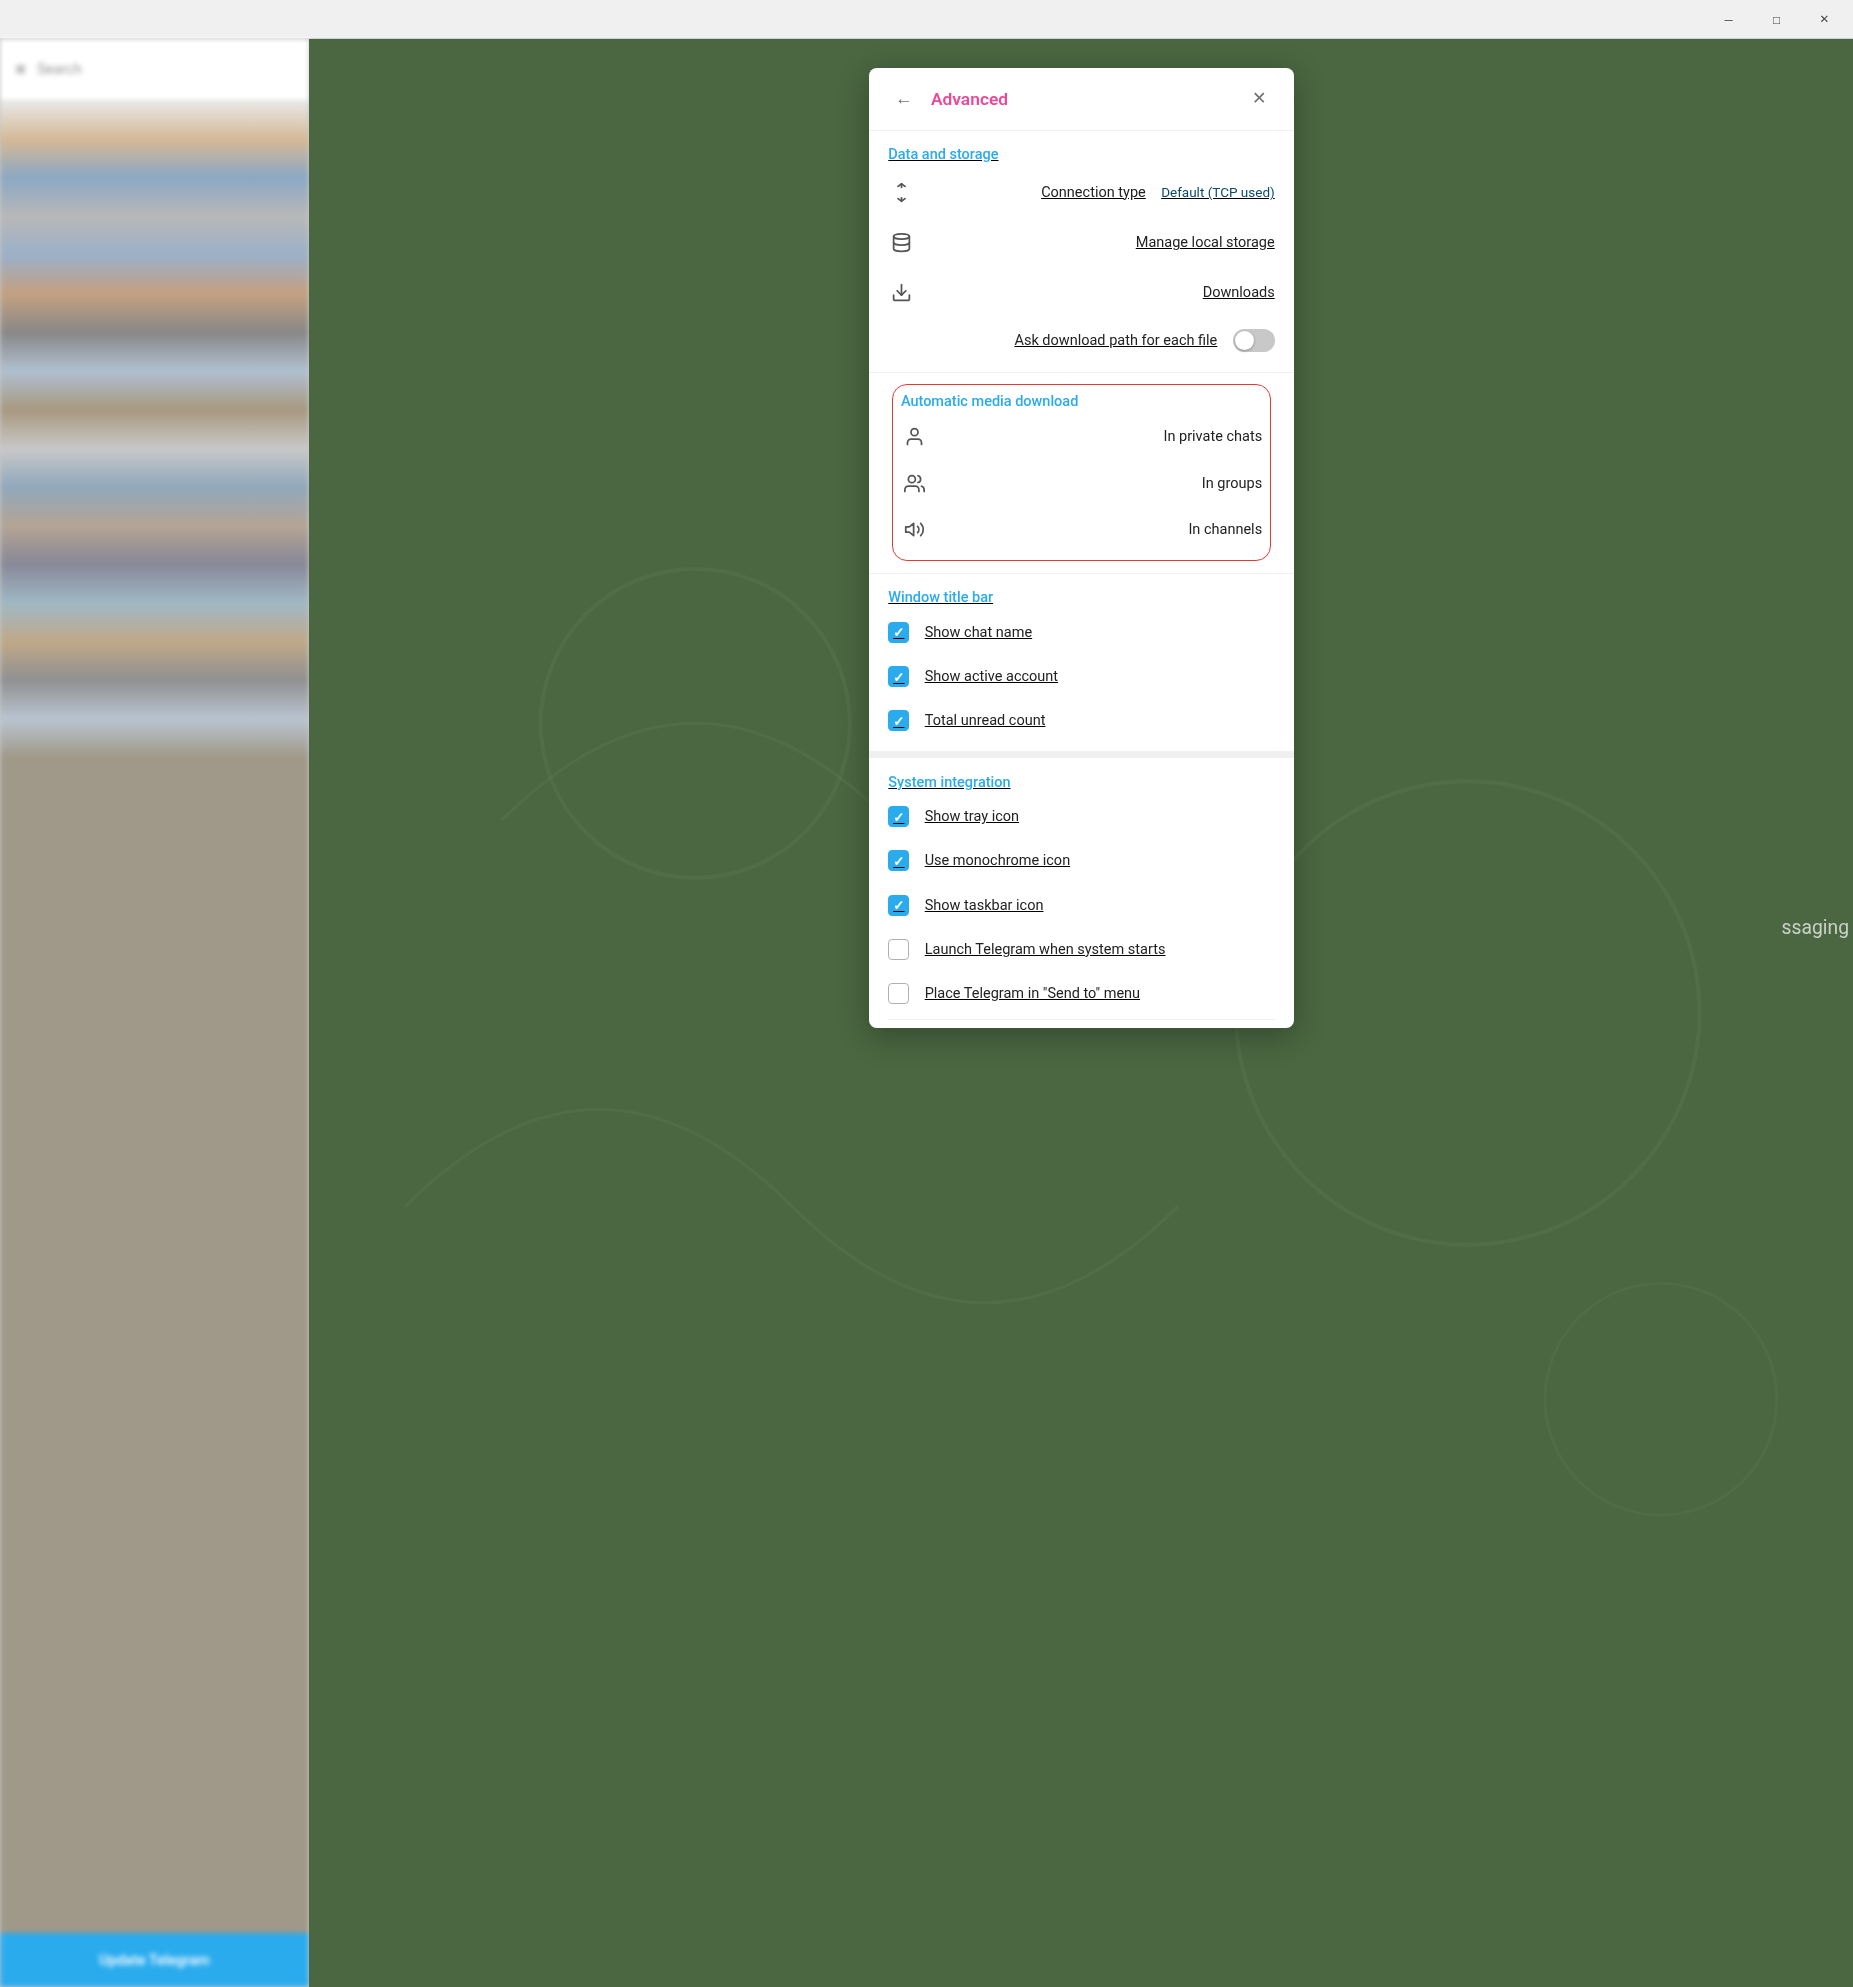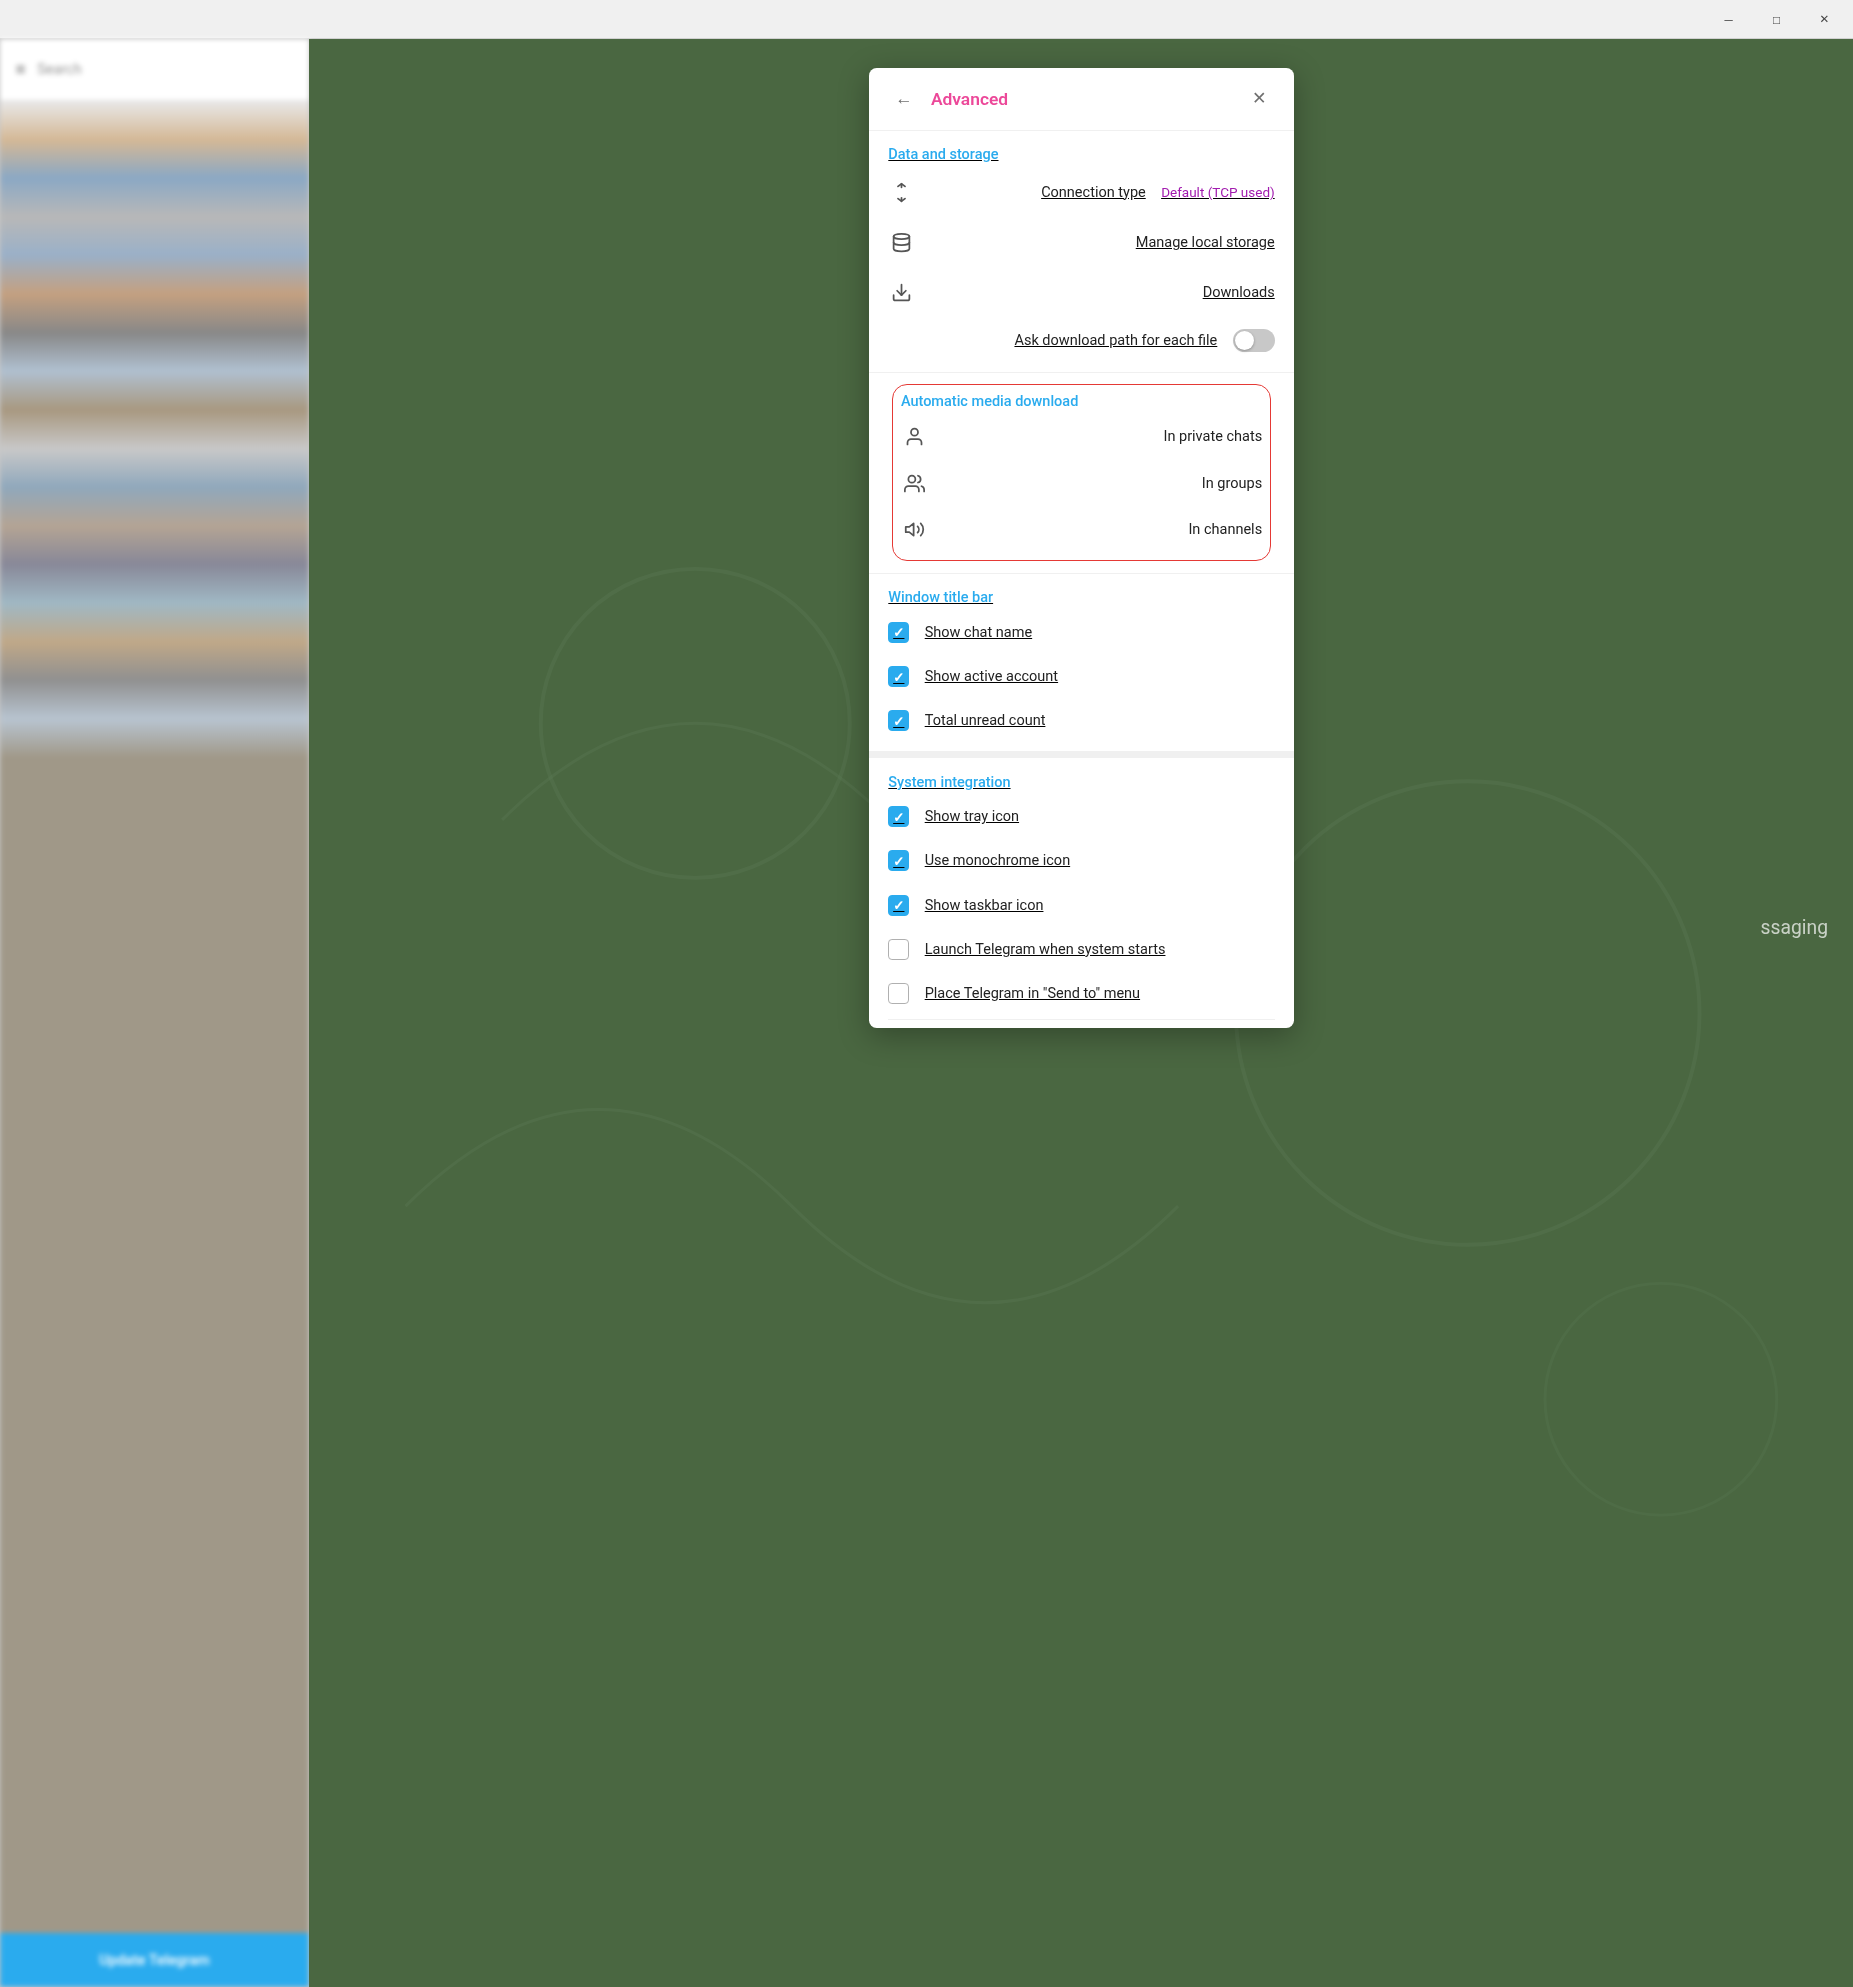--- a/index.html
+++ b/index.html
@@ -199,21 +199,21 @@
       flex-shrink: 0;
     }
     .row-label {
       flex: 1;
       font-size: 14.5px;
       color: #222;
       text-align: right;
     }
     .row-value {
       font-size: 13.5px;
-      color: #a21caf;
+      color: #0c4a6e;
     }
 
     
     .toggle-switch {
       width: 42px;
       height: 23px;
       background: #c8c8c8;
       border-radius: 11.6px;
       position: relative;
       cursor: pointer;
@@ -312,21 +312,21 @@
     }
     .tg-bg svg {
       width: 100%;
       height: 100%;
       opacity: 0.25;
     }
 
     
     .bg-text {
       position: absolute;
-      right: 26px;
+      right: 5px;
       top: 45%;
       color: white;
       font-size: 19.3px;
       opacity: 0.7;
     }
   </style>
 </head>
 <body>
 
 <div class="window-chrome">

